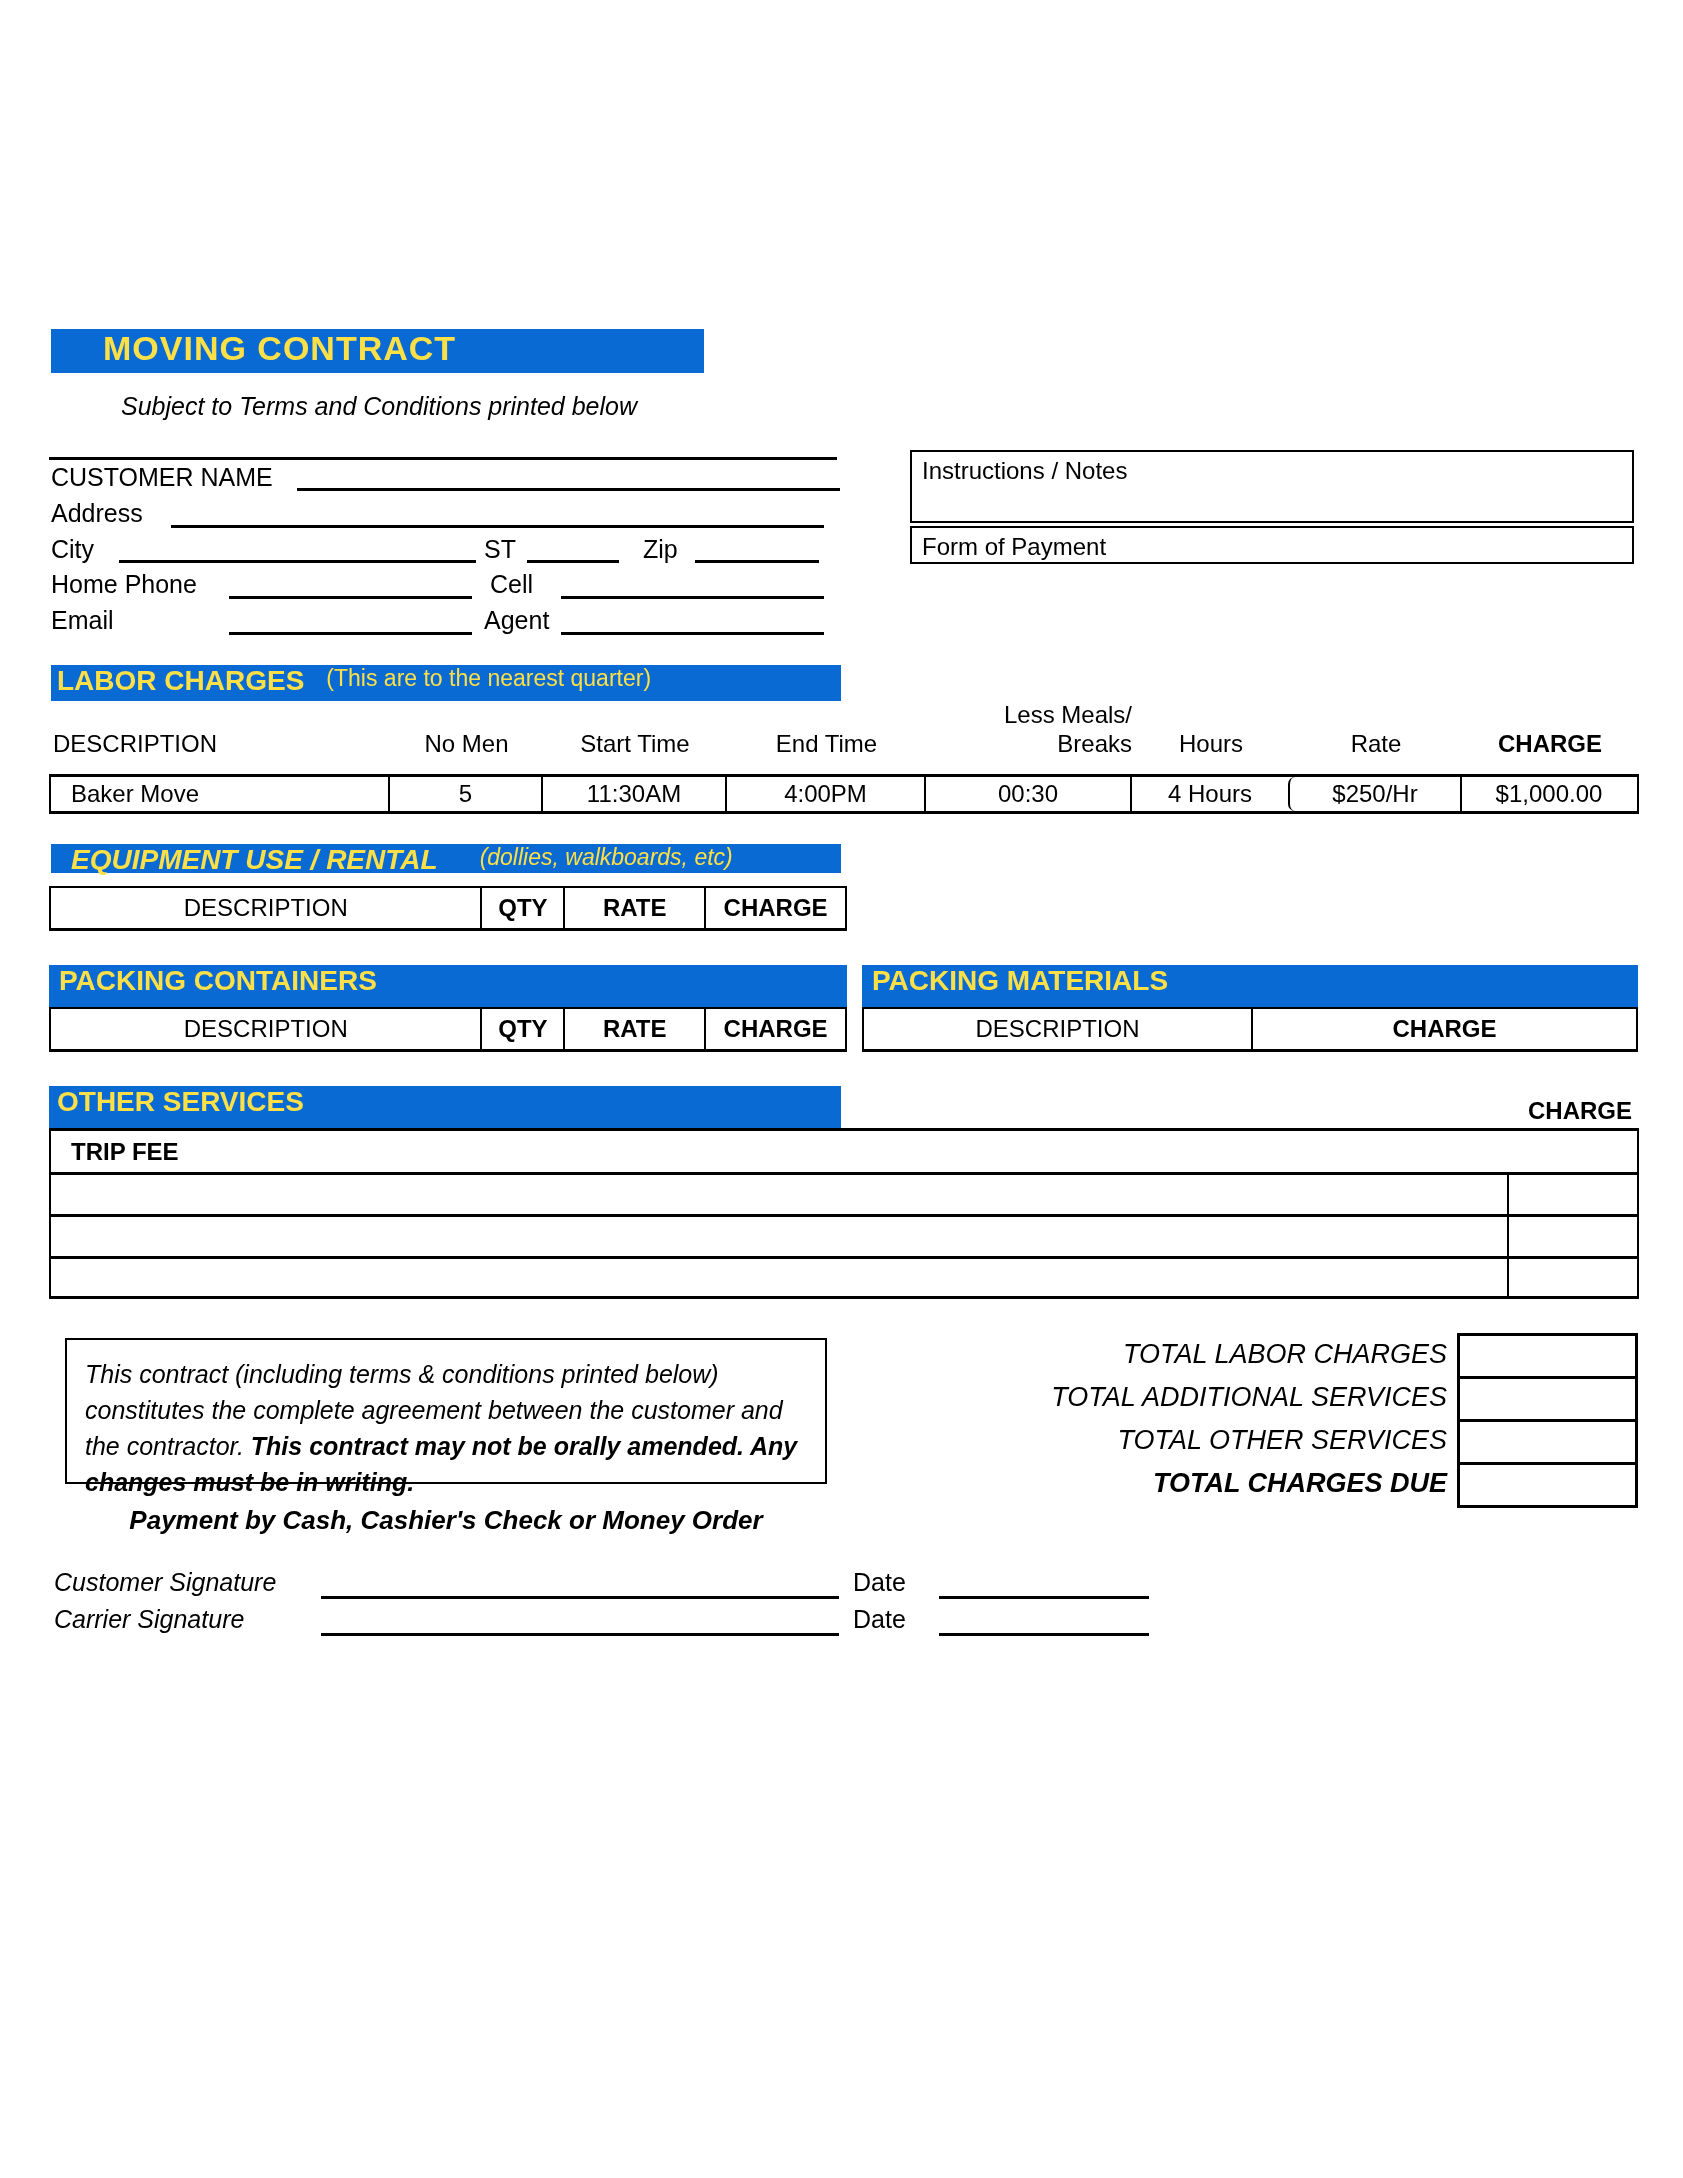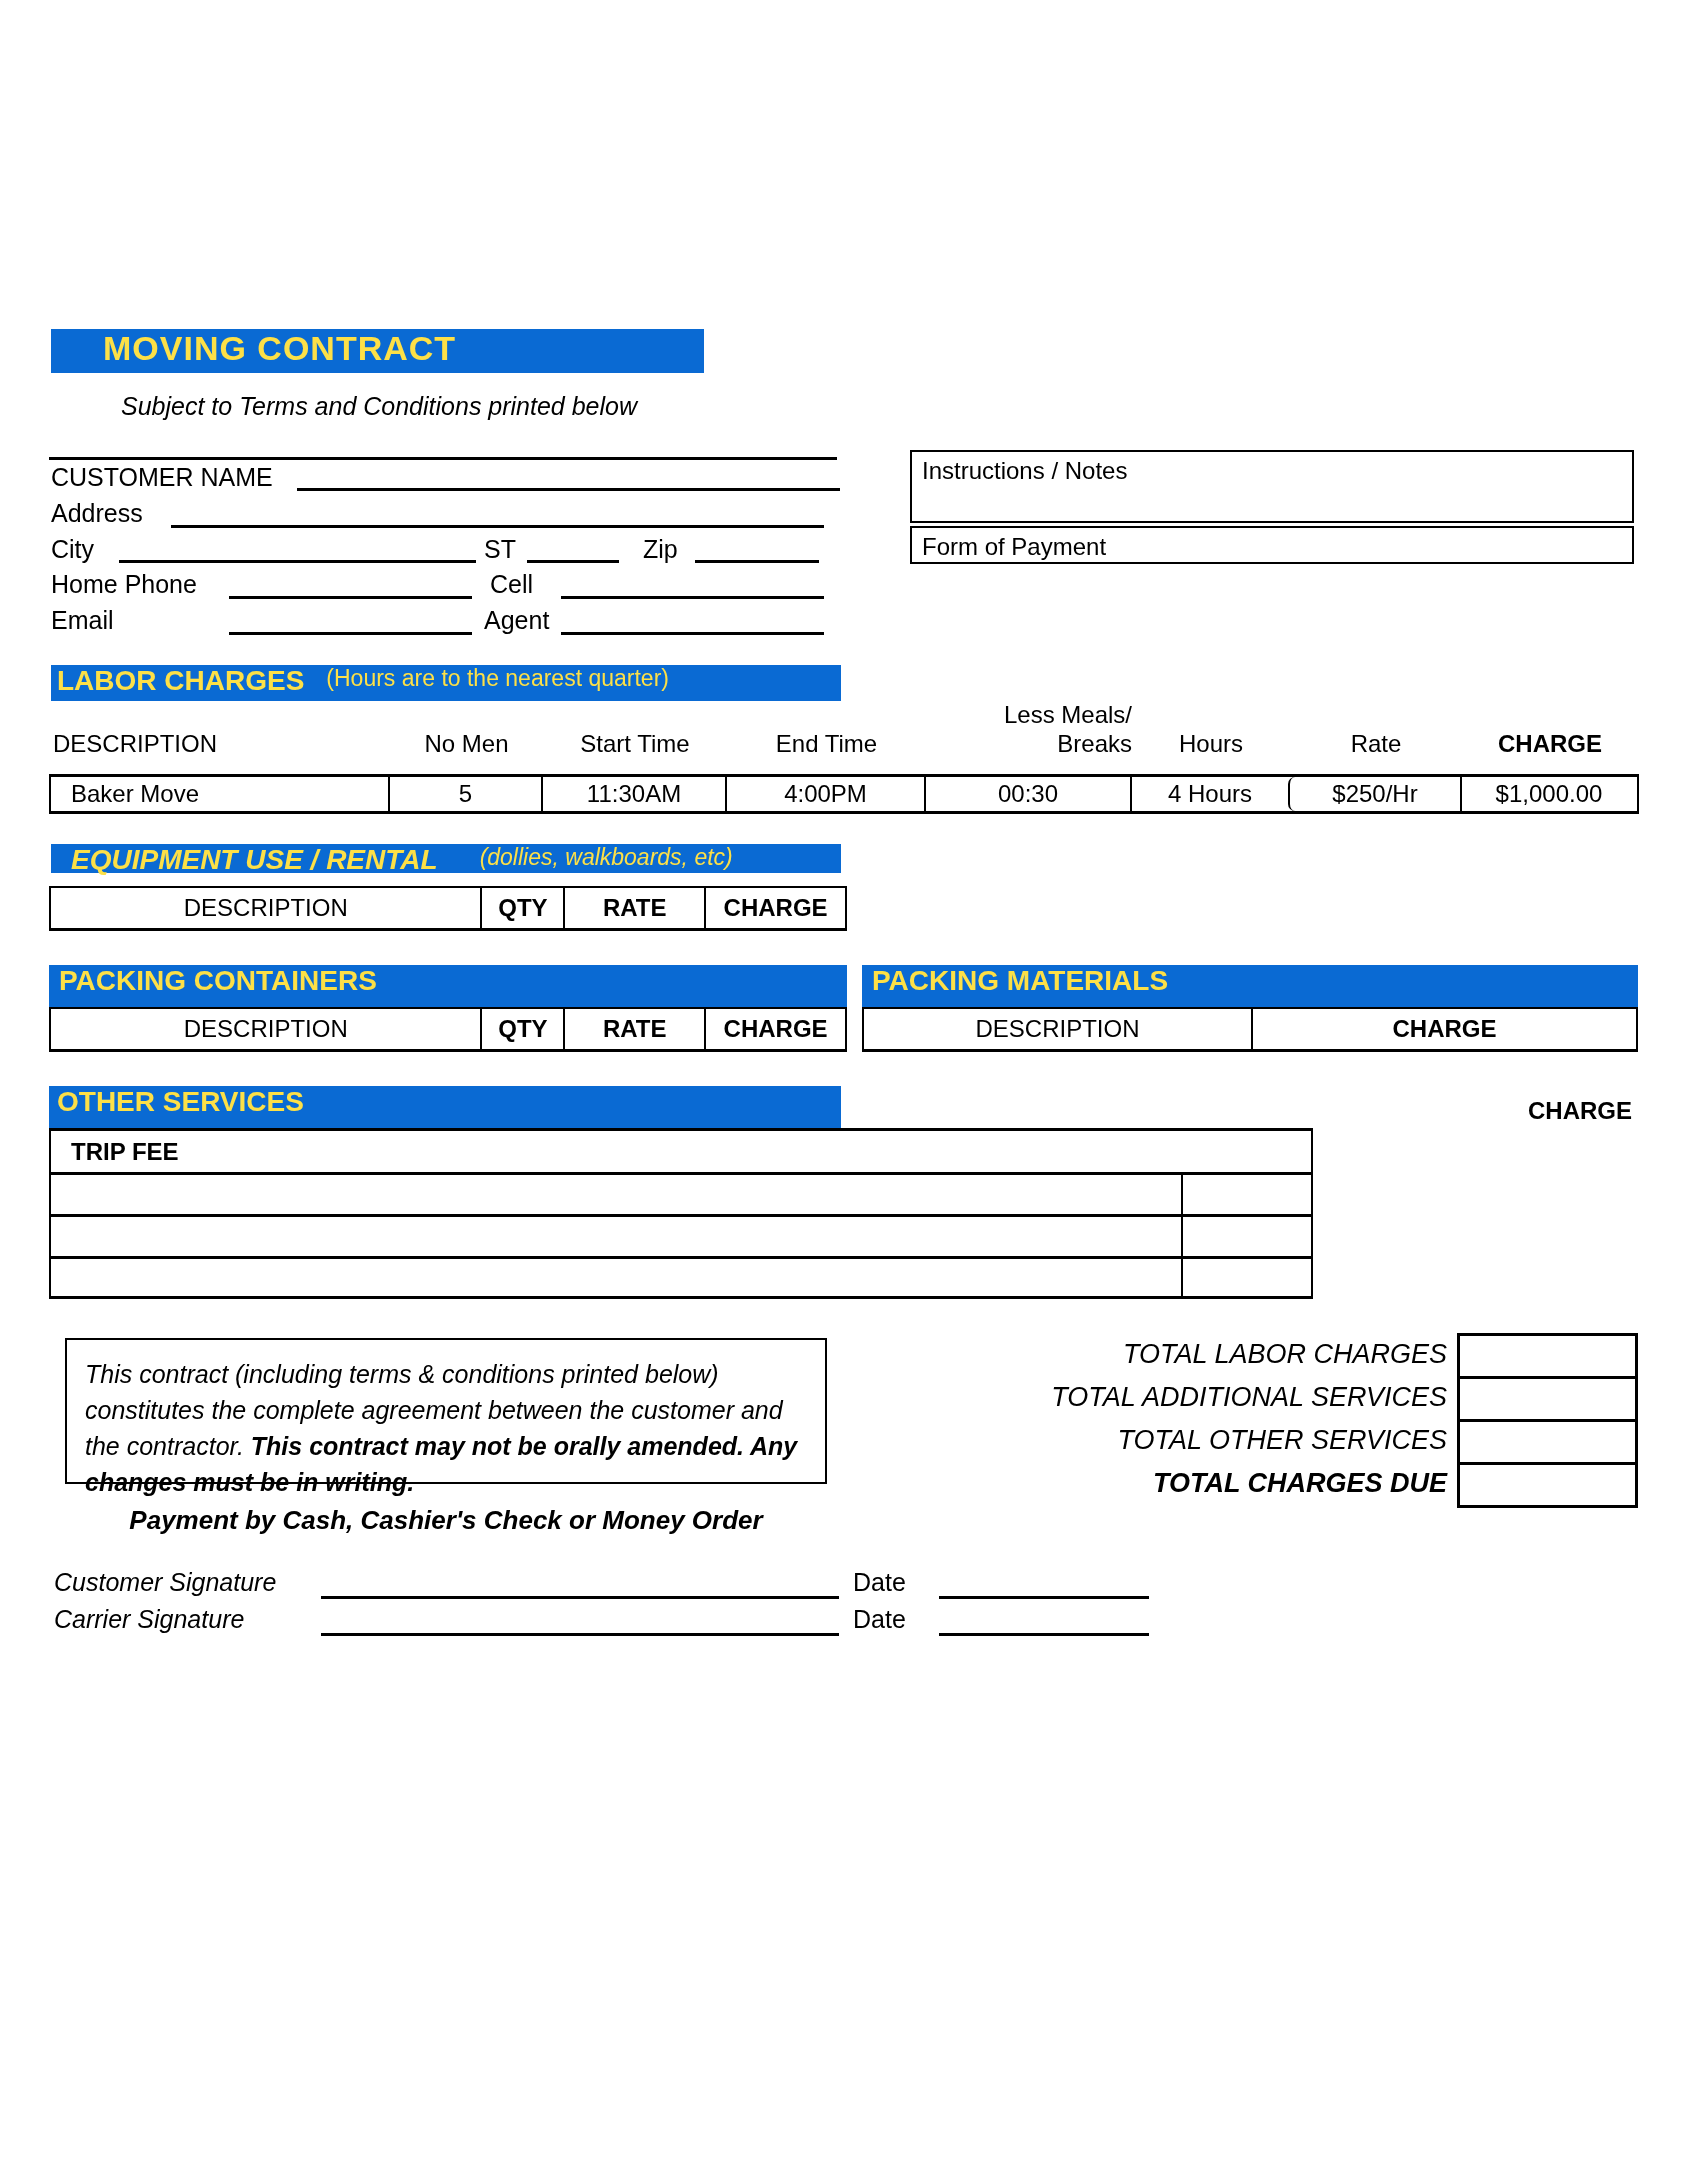--- a/index.html
+++ b/index.html
@@ -75,21 +75,21 @@
 
   <div class="abs nbox" style="left:910px;top:450px;width:724px;height:73px;">
     <span>Instructions / Notes</span>
   </div>
   <div class="abs nbox" style="left:910px;top:526px;width:724px;height:38px;">
     <span>Form of Payment</span>
   </div>
 
   <div class="abs bar" style="left:51px;top:665px;width:790px;height:36px;padding-left:6px;">
     <span class="bar-title">LABOR CHARGES</span>
-    <span class="bar-note" style="margin-left:22px;">(Hours are to the nearest quarter)</span>
+    <span class="bar-note" style="margin-left:22px;">(This are to the nearest quarter)</span>
   </div>
 
   <div class="abs hdr-row" style="left:49px;top:705px;width:1590px;height:69px;">
     <div class="hdr-cell" style="width:341px;justify-content:flex-start;padding-left:4px;">DESCRIPTION</div>
     <div class="hdr-cell" style="width:153px;">No Men</div>
     <div class="hdr-cell" style="width:184px;">Start Time</div>
     <div class="hdr-cell" style="width:199px;">End Time</div>
     <div class="hdr-cell" style="width:206px;flex-direction:column;justify-content:flex-end;">
       <span>Less Meals/</span>
       <span>Breaks</span>
@@ -136,21 +136,21 @@
   <div class="abs hdr-tbl" style="left:862px;top:1007px;width:776px;height:45px;">
     <div class="cell" style="width:387px;">DESCRIPTION</div>
     <div class="cell bold" style="width:385px;">CHARGE</div>
   </div>
 
   <div class="abs bar" style="left:49px;top:1086px;width:792px;height:42px;padding-left:8px;">
     <span class="bar-title">OTHER SERVICES</span>
   </div>
   <div class="abs bold" style="left:1386px;top:1097px;width:246px;text-align:right;font-size:24px;">CHARGE</div>
 
-  <div class="abs os-tbl" style="left:49px;top:1128px;width:1264px;">
+  <div class="abs os-tbl" style="left:49px;top:1128px;width:1590px;">
     <div class="os-row bordered" style="height:44px;">
       <div class="os-desc bold left-cell" style="font-size:24px;">TRIP FEE</div>
     </div>
     <div class="os-row bordered" style="height:42px;">
       <div class="os-desc left-cell" style="font-size:24px;"></div>
       <div class="os-charge"></div>
     </div>
     <div class="os-row bordered" style="height:42px;">
       <div class="os-desc left-cell" style="font-size:24px;"></div>
       <div class="os-charge"></div>

